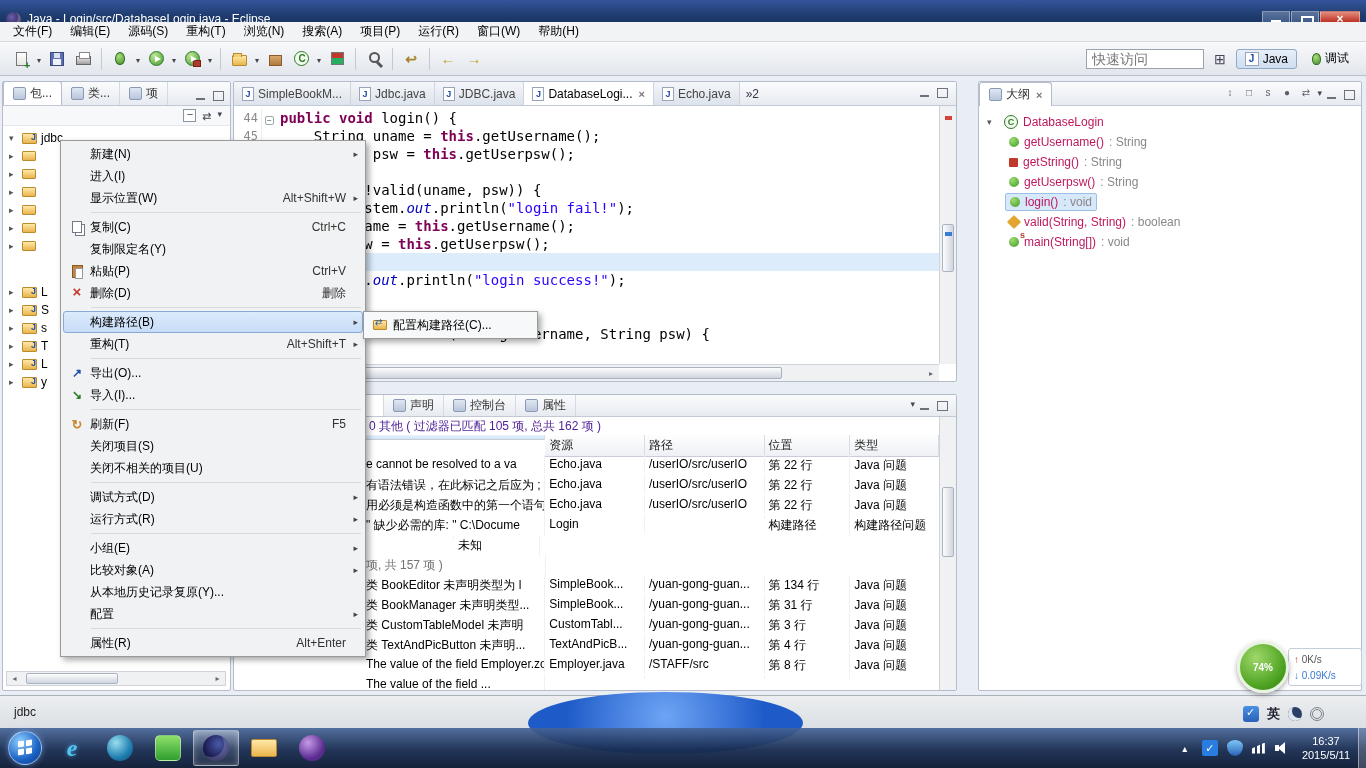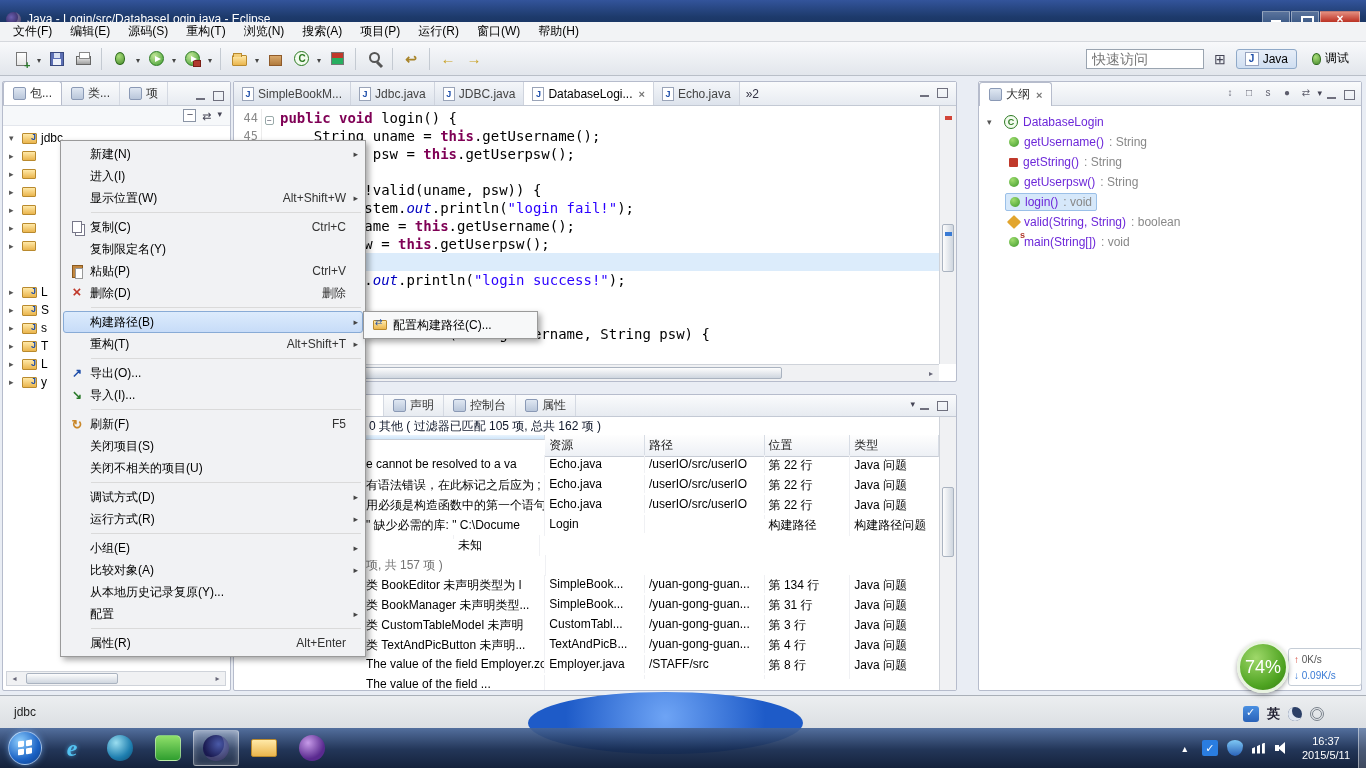--- a/index.html
+++ b/index.html
@@ -116,21 +116,21 @@
 .ann.blue{background:#3a7bd5;top:150px}
 .escroll-h{position:absolute;left:0;right:17px;bottom:0;height:17px;background:#f0f1f3;border-top:1px solid #cfd3da;display:flex;align-items:center}
 .escroll-h .arr{width:16px;text-align:center;font-size:8px;color:#667}
 .escroll-h .thumb{width:530px;height:12px;background:linear-gradient(#fdfdfd,#cfd6df);border:1px solid #aab3c0;border-radius:2px;margin-left:2px}
 
 
 .problems{left:233px;top:318px;width:724px;height:297px;overflow:hidden}
 .prtabs{height:22px;display:flex;align-items:flex-end;background:linear-gradient(#fafbfc,#e7ebf1);border-bottom:1px solid #c3c9d4}
 .prtab{display:inline-flex;align-items:center;gap:4px;height:21px;padding:0 9px;border-right:1px solid #d4d9e2;color:#333;white-space:nowrap}
 .prtab.stub{width:150px;background:#fff;border-top:1px solid #b6bccc;height:22px}
-.prsummary{height:20px;line-height:18px;padding-left:135px;color:#0f172a;background:#fff;border-bottom:1px solid #eee;white-space:nowrap}
+.prsummary{height:20px;line-height:18px;padding-left:135px;color:#4c1d95;background:#fff;border-bottom:1px solid #eee;white-space:nowrap}
 .prtable{position:absolute;left:0;top:40px;right:17px;bottom:0;overflow:hidden}
 .trow{display:flex;height:20px;align-items:flex-start}
 .tcell{padding:2px 4px;white-space:nowrap;overflow:hidden;border-right:1px solid #f0f1f4}
 .thead .tcell{background:linear-gradient(#fefefe,#edf0f5);border-right:1px solid #d8dde5;border-bottom:1px solid #c8cdd6;color:#222}
 .thead .tcell.sel{background:linear-gradient(#eaf4fd,#cfe6fa)}
 .c-desc{width:312px;padding-left:132px}
 .thead .c-desc{padding-left:132px}
 .c-res{width:100px}
 .c-path{width:120px}
 .c-loc{width:86px}
@@ -140,21 +140,21 @@
 .prscroll .thumb{position:absolute;left:2px;top:70px;width:12px;height:70px;background:linear-gradient(90deg,#fdfdfd,#cfd6df);border:1px solid #aab3c0;border-radius:2px}
 
 
 .outline{left:978px;top:5px;width:384px;height:610px}
 .oti{width:15px;height:14px;text-align:center;font-size:10px;color:#445;opacity:.85}
 .otree{padding:6px 4px}
 .orow{display:flex;height:20px;align-items:center}
 .oinner{display:inline-flex;align-items:center;gap:5px;padding:1px 4px;border:1px solid transpar ent;border-radius:2px}
 .orow.sel .oinner{background:#d6e8fa;border:1px solid #9bc0e8}
 .ic-class{width:14px;height:14px;border-radius:50%;background:#f2fbee;border:1px solid #2c7a22;color:#2c7a22;font-weight:bold;font-size:9px;text-align:center;line-height:12px}
-.oname{color:#6d28d9;white-space:nowrap}
+.oname{color:#be185d;white-space:nowrap}
 .otype{color:#888;white-space:nowrap}
 .vis-public{width:10px;height:10px;border-radius:50%;background:radial-gradient(circle at 35% 30%,#9fdc6e,#3f9a2c);position:relative}
 .vis-private{width:9px;height:9px;background:#c0392b;border-radius:1px}
 .vis-protected{width:10px;height:10px;background:#e2a52e;transform:rotate(45deg);border-radius:1px}
 .st{position:absolute;right:-6px;top:-7px;color:#b03a2e;font-size:9px;font-weight:bold;font-style:normal}
 .orow .tw{width:12px}
 
 
 .ctxmenu{position:absolute;left:60px;top:140px;width:306px;background:#f1f2f4;border:1px solid #9a9a9a;box-shadow:3px 3px 6px rgba(0,0,0,.35);z-index:100;padding:2px;font-size:12px}
 .citem{display:flex;align-items:center;height:22px;border:1px solid transparent;border-radius:3px;position:relative;padding-right:16px}
@@ -174,21 +174,21 @@
 .refresh-icon::after{content:"↻";color:#c9882a;font-weight:bold;font-size:13px}
 .submenu{position:absolute;left:363px;top:311px;width:175px;background:#f7f8f9;border:1px solid #9a9a9a;box-shadow:3px 3px 6px rgba(0,0,0,.35);z-index:110;padding:2px;font-size:12px}
 .build-path-icon{width:14px;height:10px;background:linear-gradient(#ffe9a8,#eab54d);border:1px solid #b98a2e;border-radius:1px}
 .build-path-icon::after{content:"⇄";position:absolute;left:1px;top:-4px;font-size:9px;color:#1f4faa}
 
 
 .statusbar{position:absolute;left:0;top:695px;width:1366px;height:33px;background:linear-gradient(#eceef0,#dcdfe3);border-top:1px solid #aab0b8;z-index:1;display:flex;align-items:center;padding-left:14px;color:#222}
 .desk-glow{position:absolute;left:528px;top:692px;width:275px;height:62px;border-radius:50%;background:radial-gradient(circle at 50% 40%,#6ea4f5,#1e5bc8 70%);z-index:2}
 
 
-.ball{position:absolute;left:1237px;top:641px;width:52px;height:52px;border-radius:50%;background:radial-gradient(circle at 35% 30%,#9fd86a,#4ea321 65%,#357a12);border:3px solid #e8f3e0;box-shadow:0 2px 5px rgba(0,0,0,.35);z-index:40;display:flex;align-items:center;justify-content:center;color:#fff;font-weight:normal;font-size:18px}
+.ball{position:absolute;left:1237px;top:641px;width:52px;height:52px;border-radius:50%;background:radial-gradient(circle at 35% 30%,#9fd86a,#4ea321 65%,#357a12);border:3px solid #e8f3e0;box-shadow:0 2px 5px rgba(0,0,0,.35);z-index:40;display:flex;align-items:center;justify-content:center;color:#fff;font-weight:bold;font-size:10px}
 .speedtag{position:absolute;left:1288px;top:648px;width:74px;height:38px;background:rgba(255,255,255,.95);border:1px solid #c5cdd6;border-radius:3px;z-index:39;font-size:10px;padding:3px 5px;line-height:16px;color:#555}
 .speedtag .up b{color:#d24437;font-weight:normal}
 .speedtag .down{color:#3a7bd5}
 .speedtag .down b{color:#3a7bd5;font-weight:normal}
 
 
 .imebar{position:absolute;left:1243px;top:701px;height:25px;display:flex;align-items:center;gap:8px;z-index:41}
 .ime-ic{width:16px;height:16px}
 .input-mode-icon{background:linear-gradient(#4a90e2,#2a62b8);border-radius:3px;position:relative}
 .input-mode-icon::after{content:"✓";position:absolute;left:3px;top:0px;color:#fff;font-size:11px}

